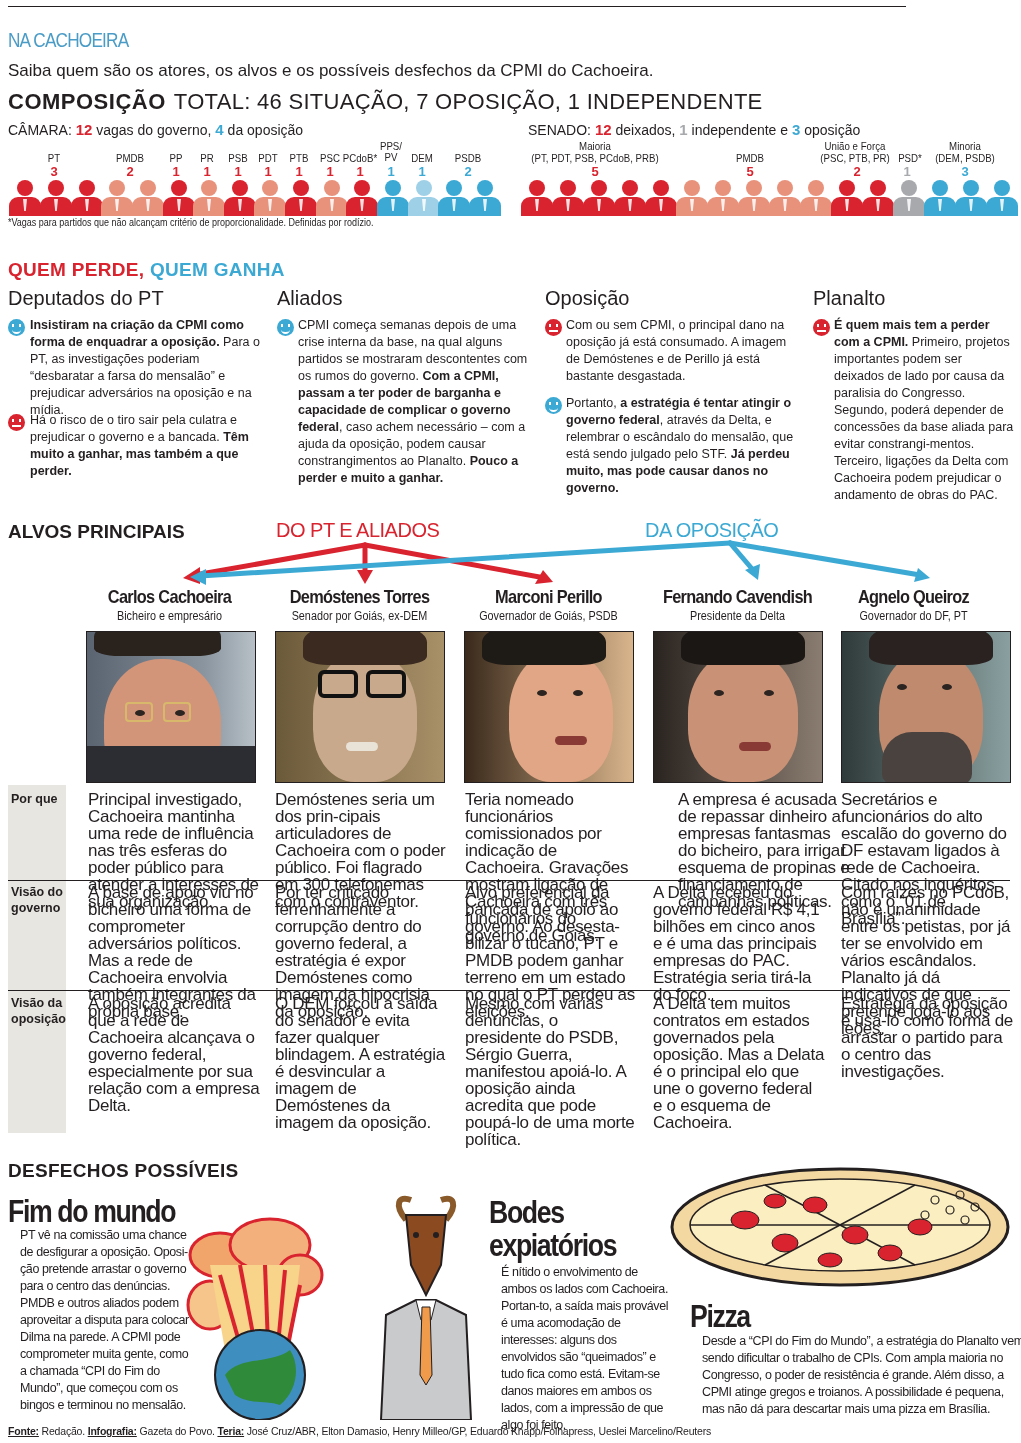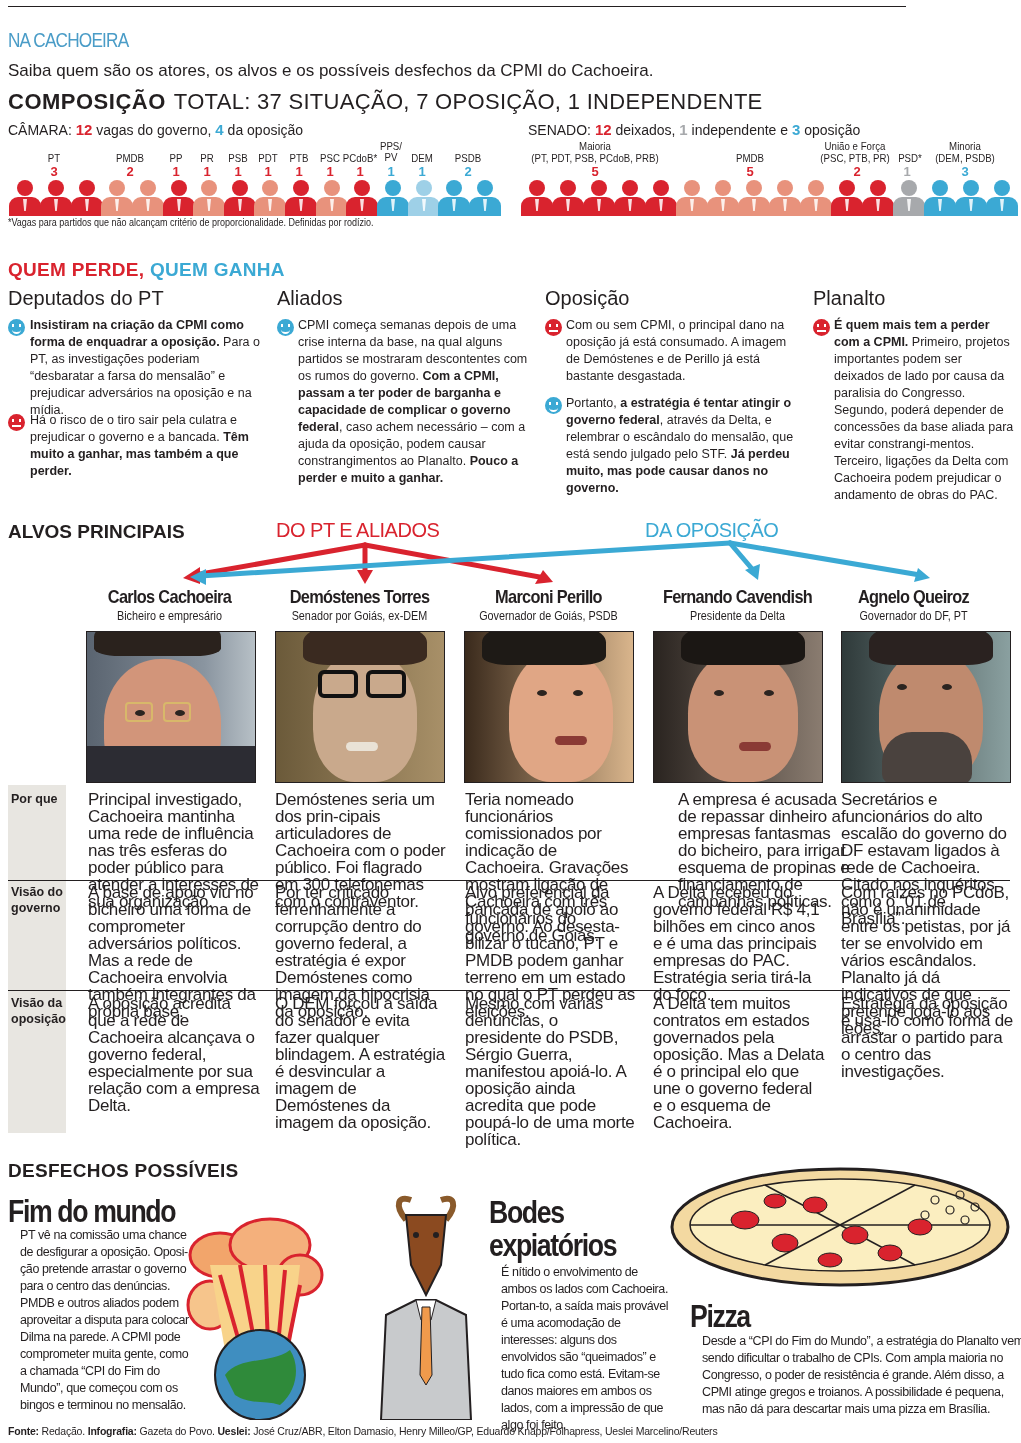--- a/index.html
+++ b/index.html
@@ -55,32 +55,32 @@
 
   .row-label-bg { position: absolute; left: 8px; top: 785px; width: 58px; height: 348px; background: #e8e6e1; }
   .row-label { position: absolute; left: 11px; font-size: 12.5px; font-weight: 700; line-height: 16px; color: #231f20; }
   .cell { position: absolute; width: 172px; font-size: 17px; line-height: 17px; color: #231f20; letter-spacing: -0.3px; }
   .hline { position: absolute; left: 8px; width: 1002px; height: 1px; background: #231f20; }
 
   .desf-title { left: 8px; top: 1160px; font-size: 19px; font-weight: 900; letter-spacing: 0.3px; }
   .big-h { position: absolute; font-size: 31px; font-weight: 700; letter-spacing: -1.6px; line-height: 33px; transform: scaleX(0.86); transform-origin: left; }
   .desf-text { position: absolute; font-size: 12.5px; line-height: 17px; letter-spacing: -0.4px; color: #231f20; margin-left: 12px; }
   .credits { left: 8px; top: 1425px; font-size: 10.5px; letter-spacing: -0.2px; }
-  .credits b { font-weight: 700; }
+  .credits b { font-weight: 700; text-decoration: underline; }
 </style>
 </head>
 <body>
 
 <div class="topline"></div>
 
 <div class="abs kicker">NA CACHOEIRA</div>
 <div class="abs subtitle">Saiba quem são os atores, os alvos e os possíveis desfechos da CPMI do Cachoeira.</div>
 
 <div class="abs comp-title">
-  <b>COMPOSIÇÃO</b><span class="total">TOTAL: 37 SITUAÇÃO, 7 OPOSIÇÃO, 1 INDEPENDENTE</span>
+  <b>COMPOSIÇÃO</b><span class="total">TOTAL: 46 SITUAÇÃO, 7 OPOSIÇÃO, 1 INDEPENDENTE</span>
 </div>
 
 <div class="abs house-head" style="left:8px; top:121px;">
   <b>CÂMARA:</b>
   <span class="num red">12</span>
   <span>vagas do governo,</span>
   <span class="num blue">4</span>
   <span>da oposição</span>
 </div>
 
@@ -510,14 +510,14 @@
     <circle cx="300" cy="55" r="4"></circle>
       <circle cx="260" cy="50" r="4"></circle>
       <circle cx="310" cy="42" r="4"></circle>
   </g>
 </svg>
 
 <div class="big-h" style="left:690px; top:1300px;">Pizza</div>
 <div class="desf-text" style="left:690px; top:1333px; width:325px;">Desde a “CPI do Fim do Mundo”, a estratégia do Planalto vem sendo dificultar o trabalho de CPIs. Com ampla maioria no Congresso, o poder de resistência é grande. Além disso, a CPMI atinge gregos e troianos. A possibilidade é pequena, mas não dá para descartar mais uma pizza em Brasília.</div>
 
 <div class="abs credits">
-  <b>Fonte:</b><span> Redação. </span><b>Infografia:</b><span> Gazeta do Povo. </span><b>Ueslei:</b><span> José Cruz/ABR, Elton Damasio, Henry Milleo/GP, Eduardo Knapp/Folhapress, Ueslei Marcelino/Reuters</span>
+  <b>Fonte:</b><span> Redação. </span><b>Infografia:</b><span> Gazeta do Povo. </span><b>Teria:</b><span> José Cruz/ABR, Elton Damasio, Henry Milleo/GP, Eduardo Knapp/Folhapress, Ueslei Marcelino/Reuters</span>
 </div>
 
 </body></html>

